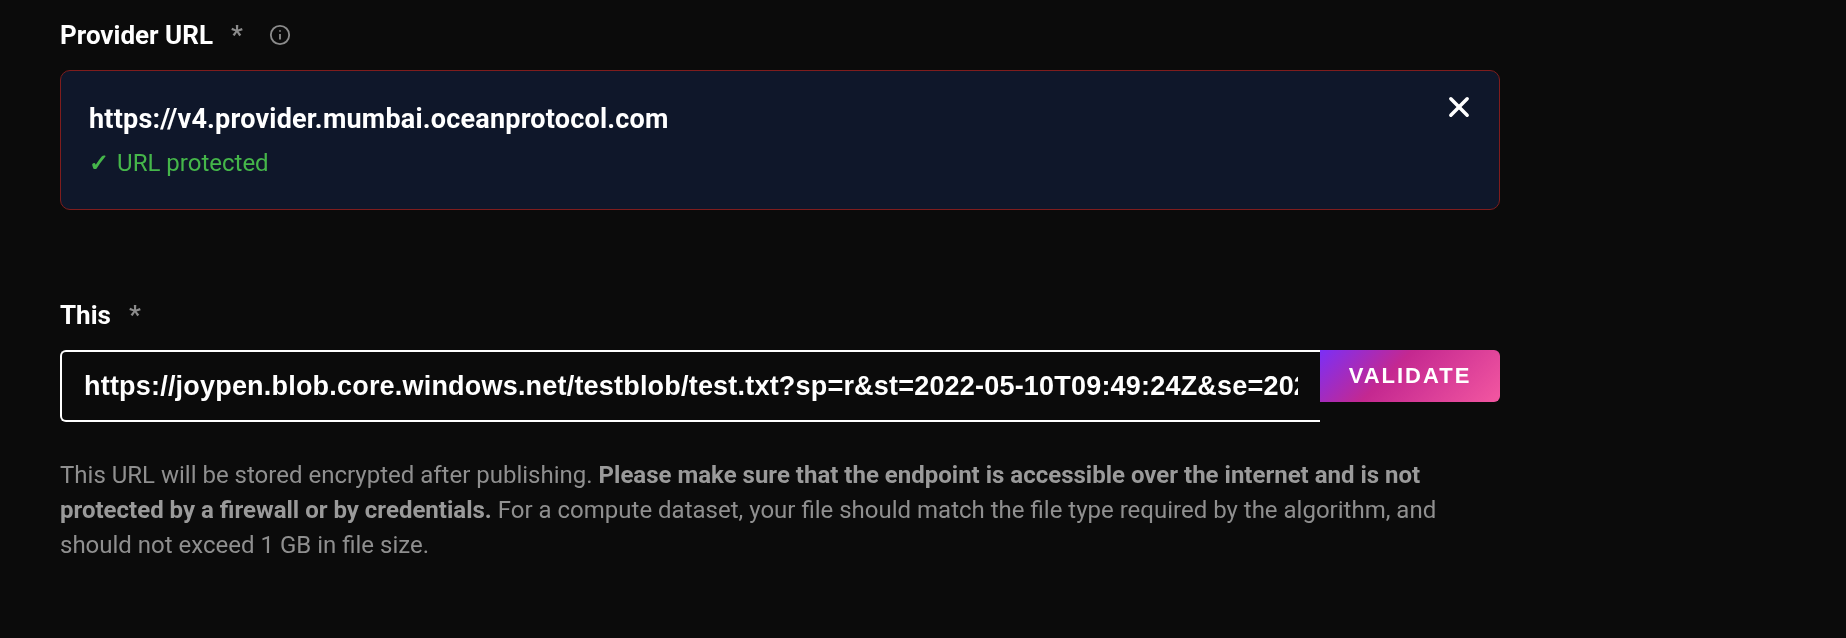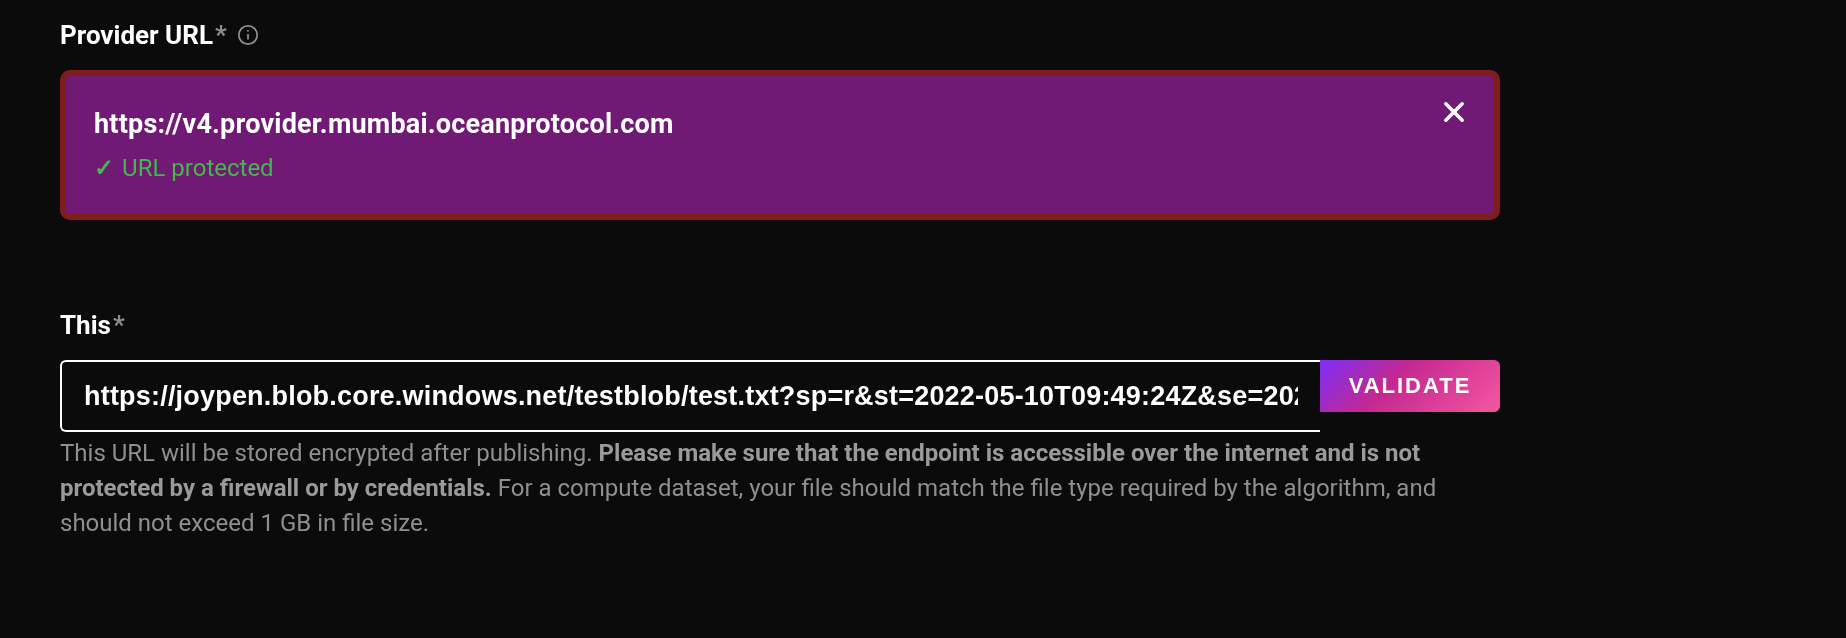--- a/index.html
+++ b/index.html
@@ -13,39 +13,39 @@
   .container {
     padding: 20px 60px 40px 60px;
     max-width: 1560px;
   }
   .field-label {
     font-size: 26px;
     font-weight: 700;
     color: #ffffff;
     display: flex;
     align-items: center;
-    gap: 0;
+    gap: 16px;
     margin-bottom: 20px;
   }
   .required-asterisk {
     color: #8b8b8b;
     font-weight: 700;
     margin-left: 2px;
   }
   .info-icon {
     display: inline-flex;
     align-items: center;
     justify-content: center;
     margin-left: 10px;
   }
   .info-icon svg { width: 22px; height: 22px; display: block; }
   .provider-box {
     position: relative;
-    border: 6px solid #7f1d1d;
-    background: #701a75;
+    border: 1px solid #7f1d1d;
+    background: #0f172a;
     border-radius: 10px;
     padding: 32px 40px 32px 28px;
   }
   .provider-url-text {
     color: #ffffff;
     font-weight: 700;
     font-size: 27px;
     letter-spacing: 0.2px;
     word-break: break-all;
   }
@@ -96,21 +96,21 @@
     border-top-right-radius: 6px;
     border-bottom-right-radius: 6px;
     background: linear-gradient(135deg, #7b2ff7 0%, #c42890 40%, #f357a1 100%);
     color: #ffffff;
     font-weight: 800;
     font-size: 22px;
     letter-spacing: 2px;
     cursor: pointer;
   }
   .helper-text {
-    margin-top: 4px;
+    margin-top: 36px;
     font-size: 24px;
     line-height: 1.45;
     color: #8f8f8f;
   }
   .helper-text .bold {
     color: #9a9a9a;
     font-weight: 700;
   }
 </style>
 </head>

